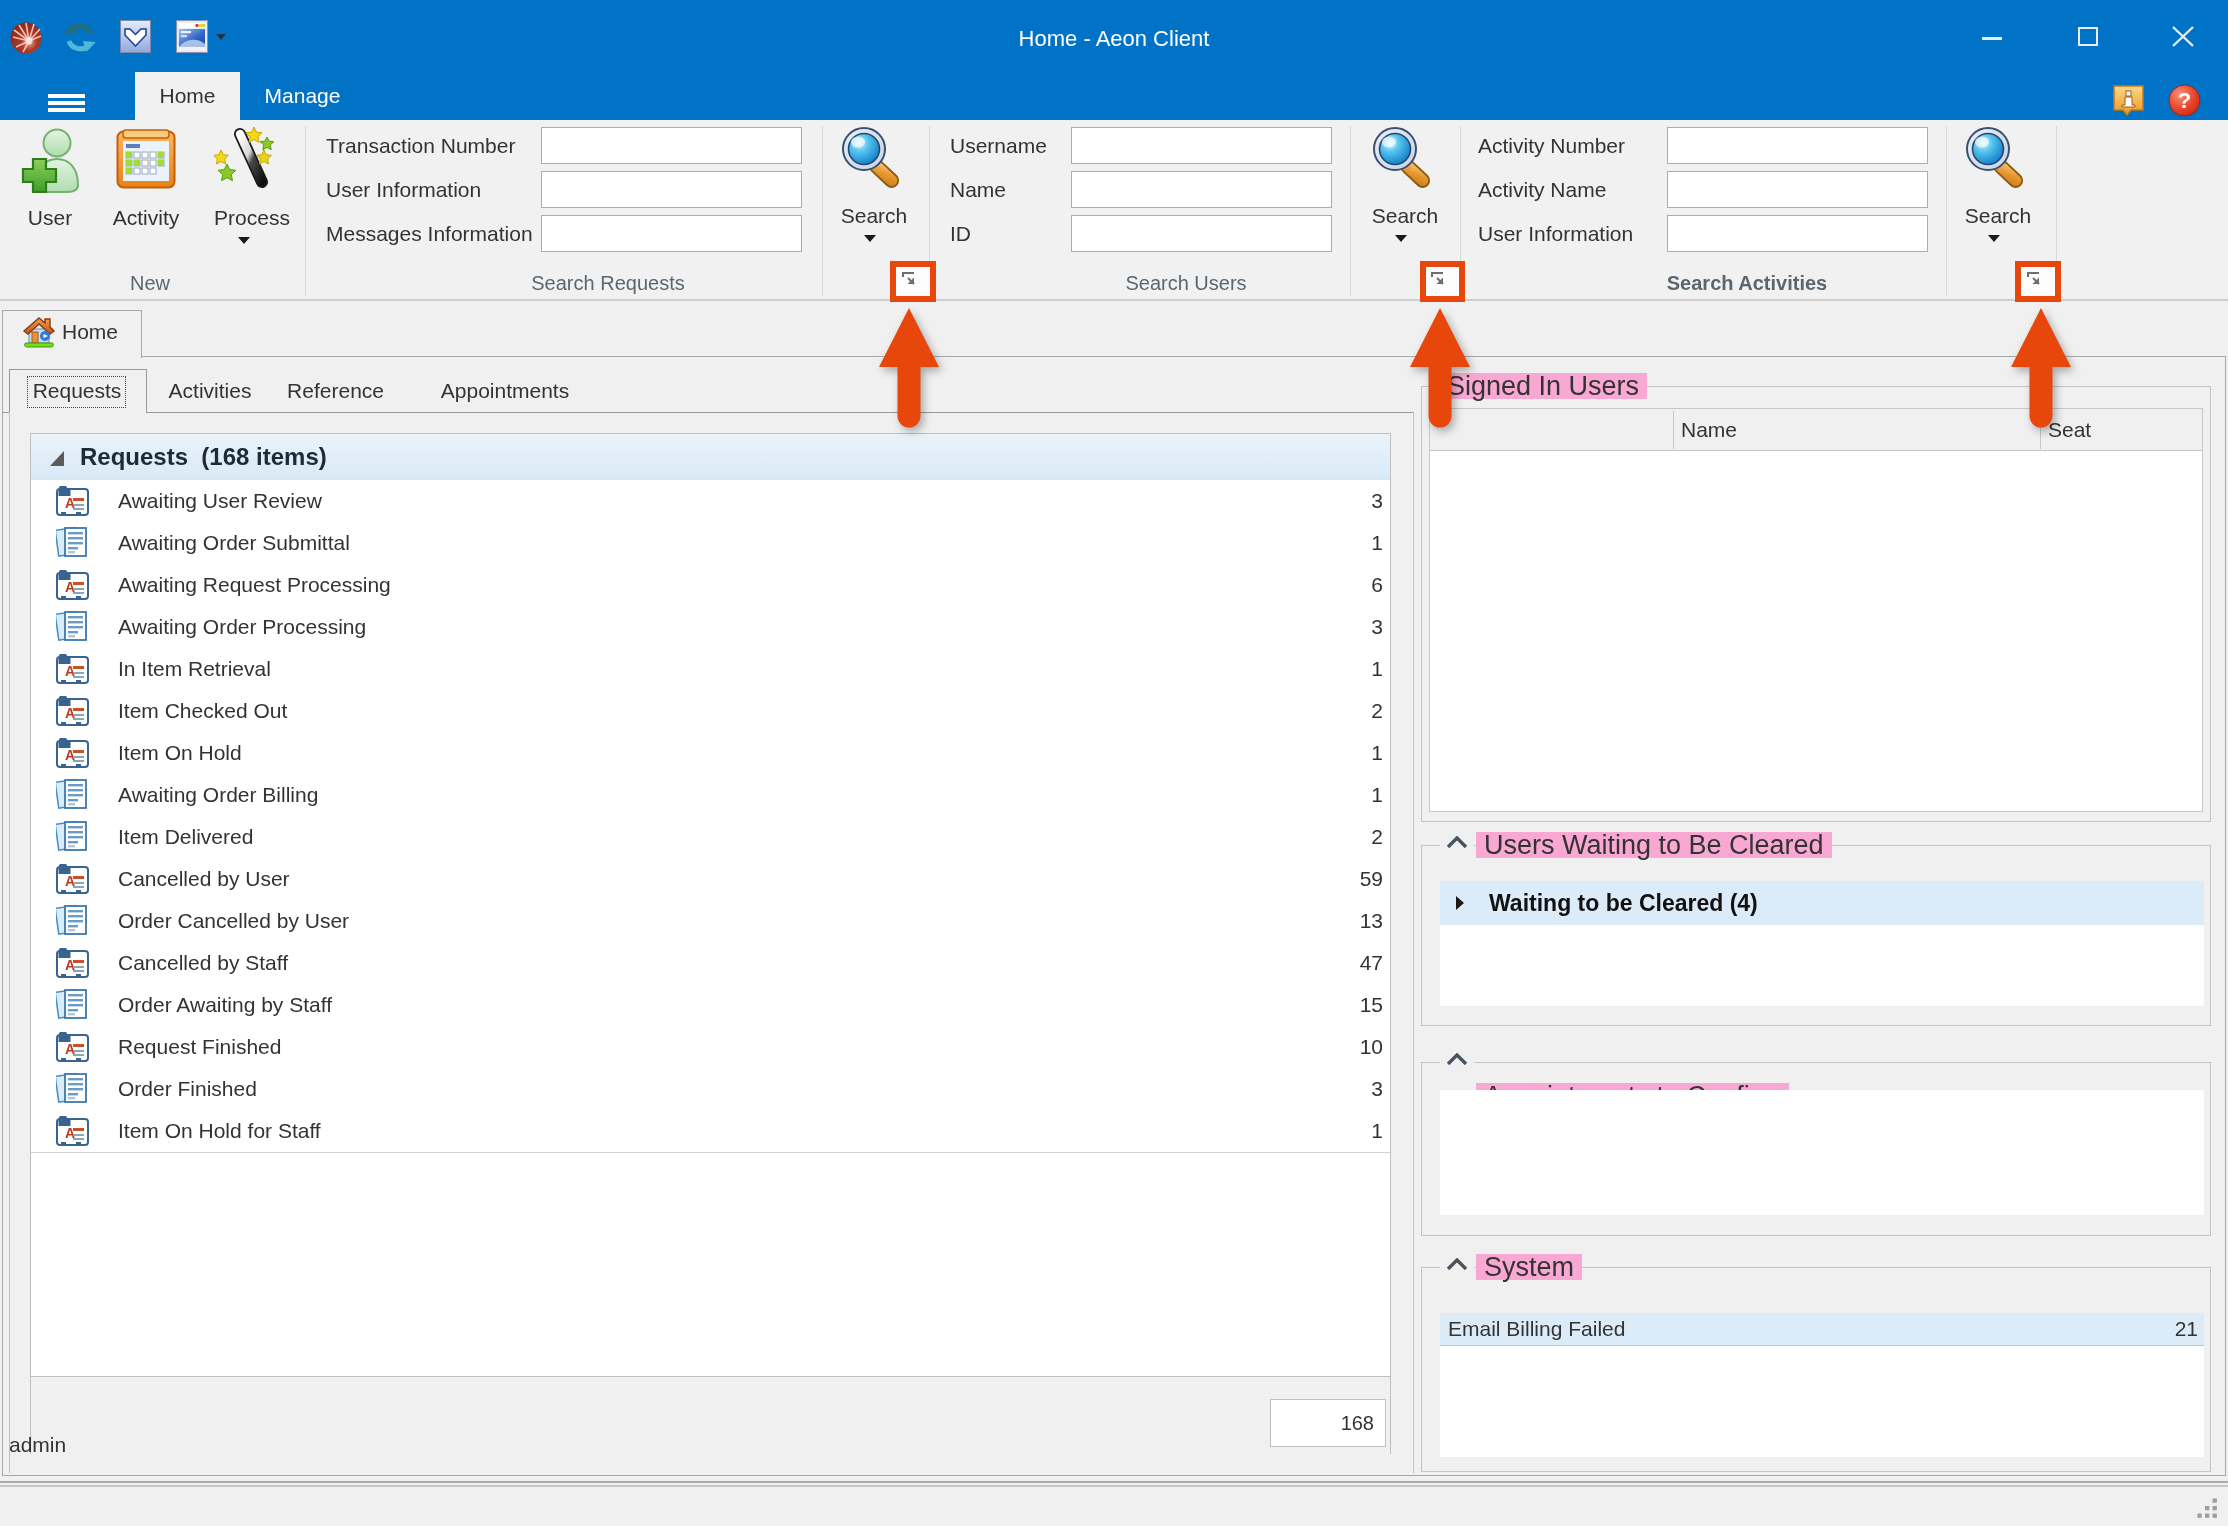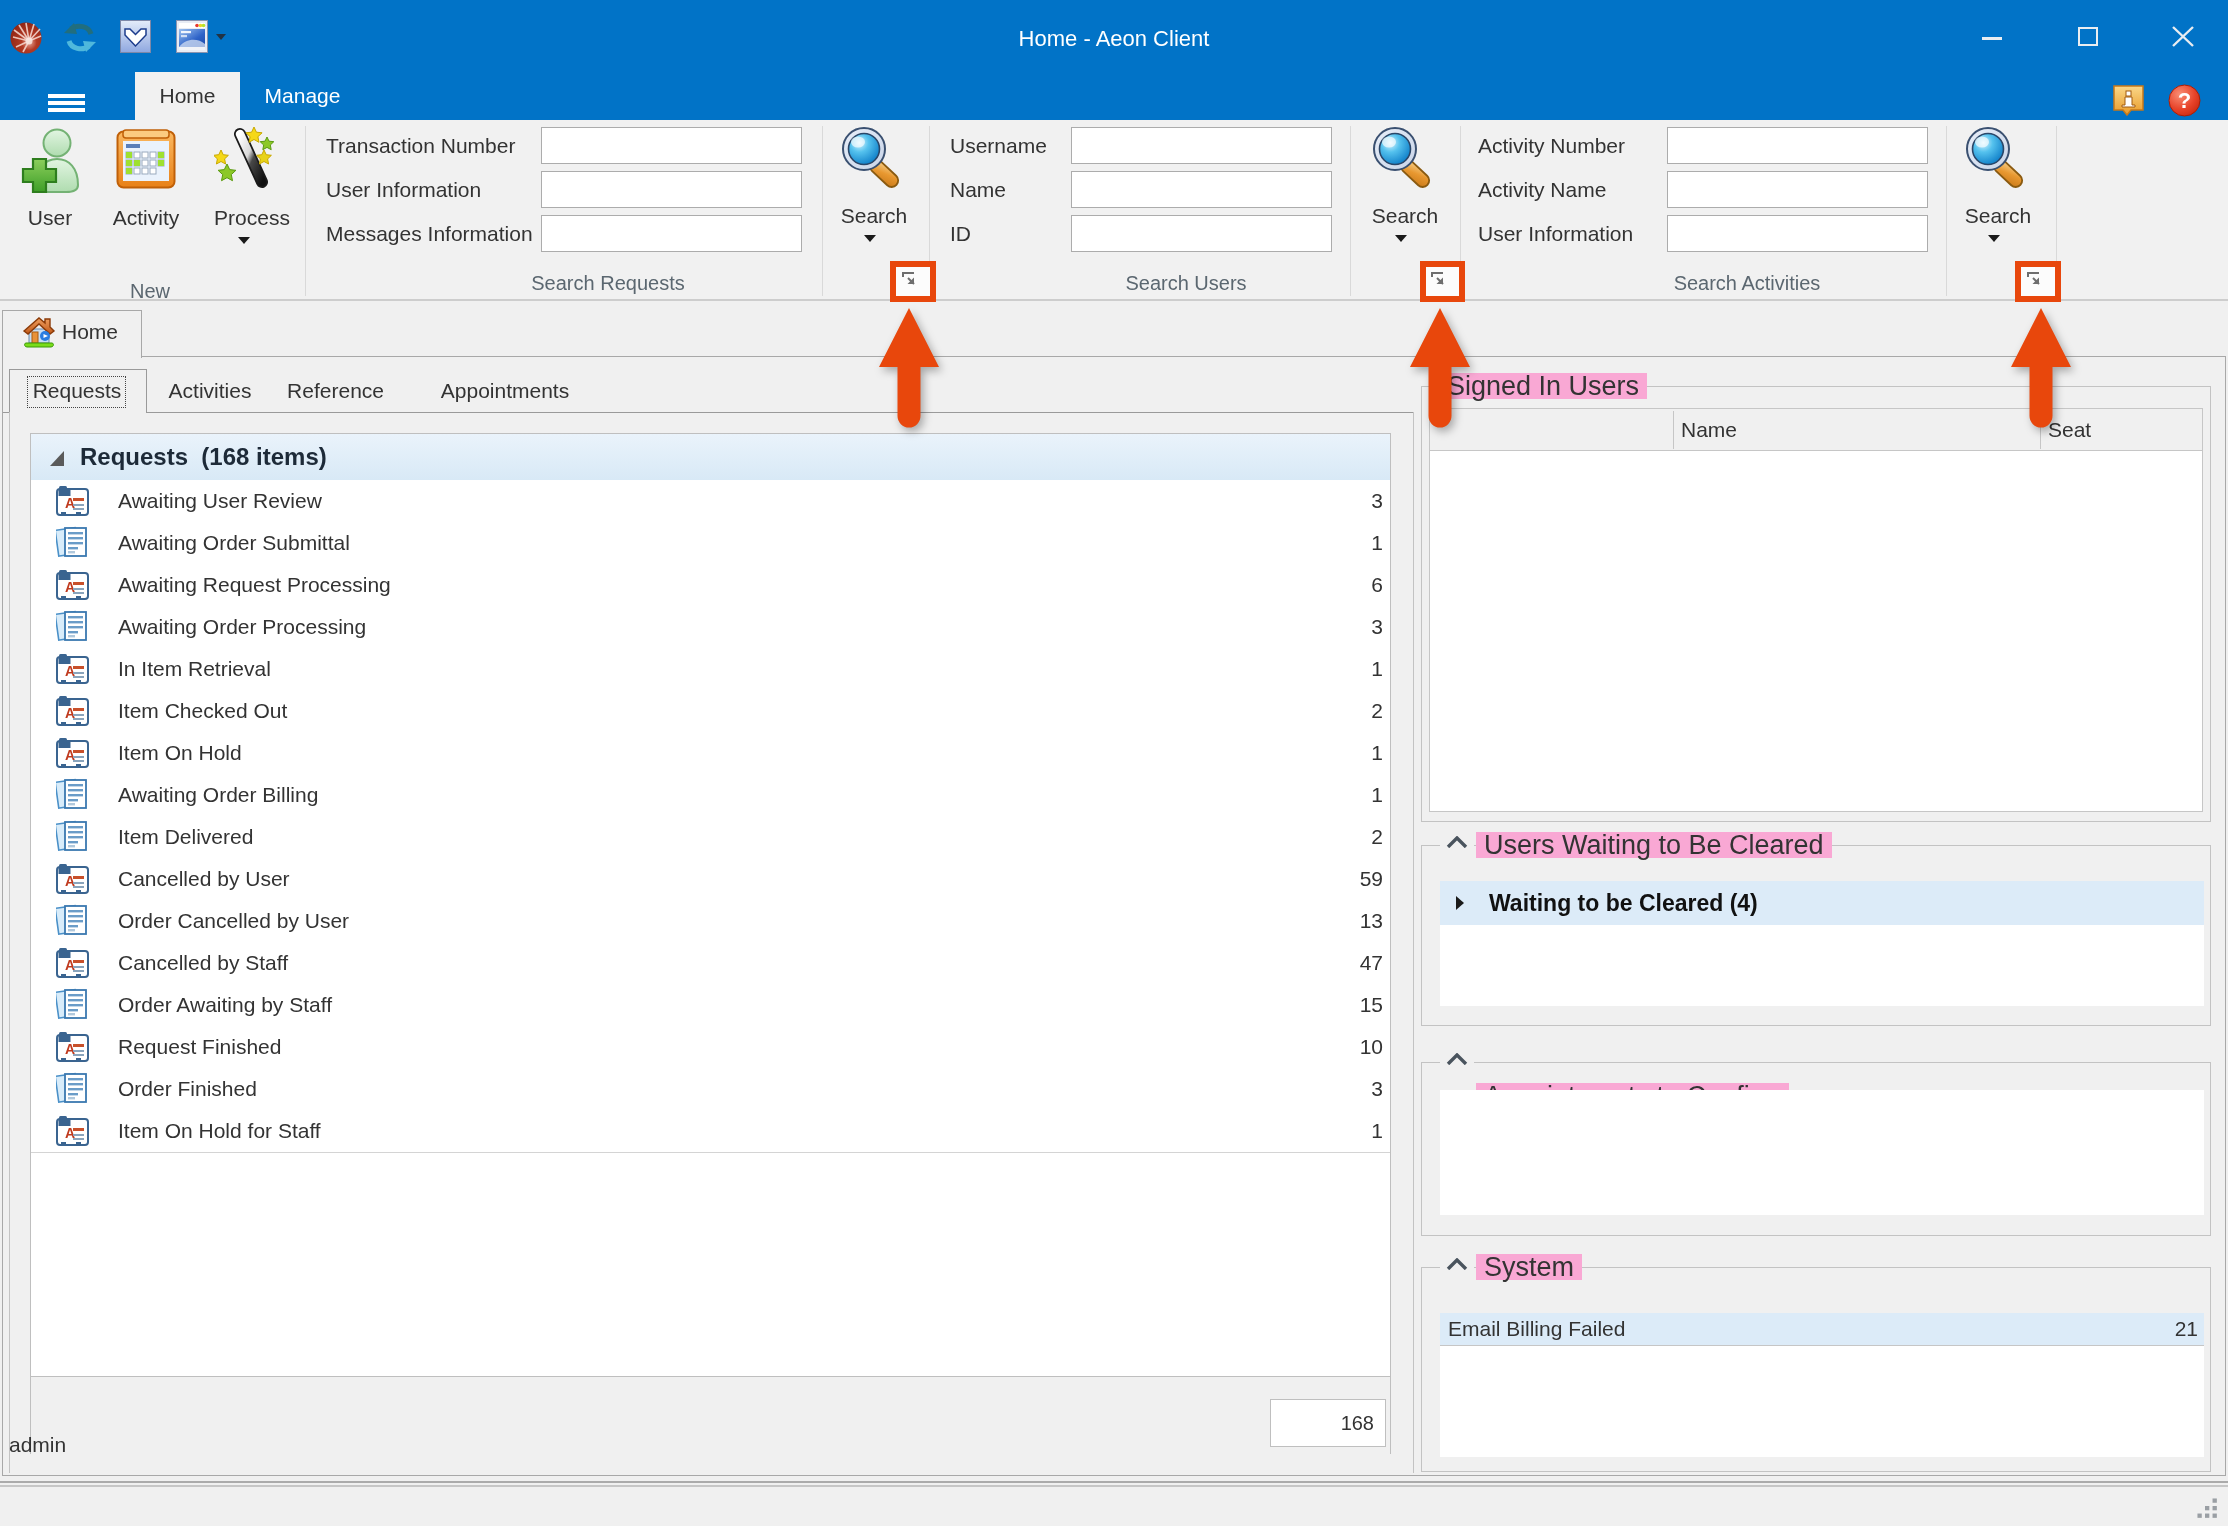--- a/index.html
+++ b/index.html
@@ -128,24 +128,24 @@
 </svg>
 
 <div class="abs" style="left:0;top:120px;width:2228px;height:179px;background:#F1F1F1;border-bottom:2px solid #CDCDCD;"></div>
 <div class="vsep" style="left:305px"></div>
 <div class="vsep" style="left:822px"></div>
 <div class="vsep" style="left:929px"></div>
 <div class="vsep" style="left:1350px"></div>
 <div class="vsep" style="left:1460px"></div>
 <div class="vsep" style="left:1946px"></div>
 <div class="vsep" style="left:2056px"></div>
-<div class="glbl" style="left:50px;width:200px;margin-top:8px;">New</div>
+<div class="glbl" style="left:50px;width:200px;">New</div>
 <div class="glbl" style="left:408px;width:400px;">Search Requests</div>
 <div class="glbl" style="left:986px;width:400px;">Search Users</div>
-<div class="glbl" style="left:1547px;width:400px;">Search Activities</div>
+<div class="glbl" style="left:1547px;width:400px;font-weight:bold;">Search Activities</div>
 
 <svg class="abs" style="left:20px;top:127px" width="60" height="68" viewBox="0 0 60 68">
  <defs>
       <linearGradient id="grn" x1="0" y1="0" x2="0" y2="1">
         <stop offset="0%" stop-color="#E2F5E2"></stop>
         <stop offset="100%" stop-color="#AFDCAF"></stop>
       </linearGradient>
  <linearGradient id="grp" x1="0" y1="0" x2="0" y2="1">
         <stop offset="0%" stop-color="#8CCF5C"></stop>
         <stop offset="100%" stop-color="#3E9E28"></stop>

